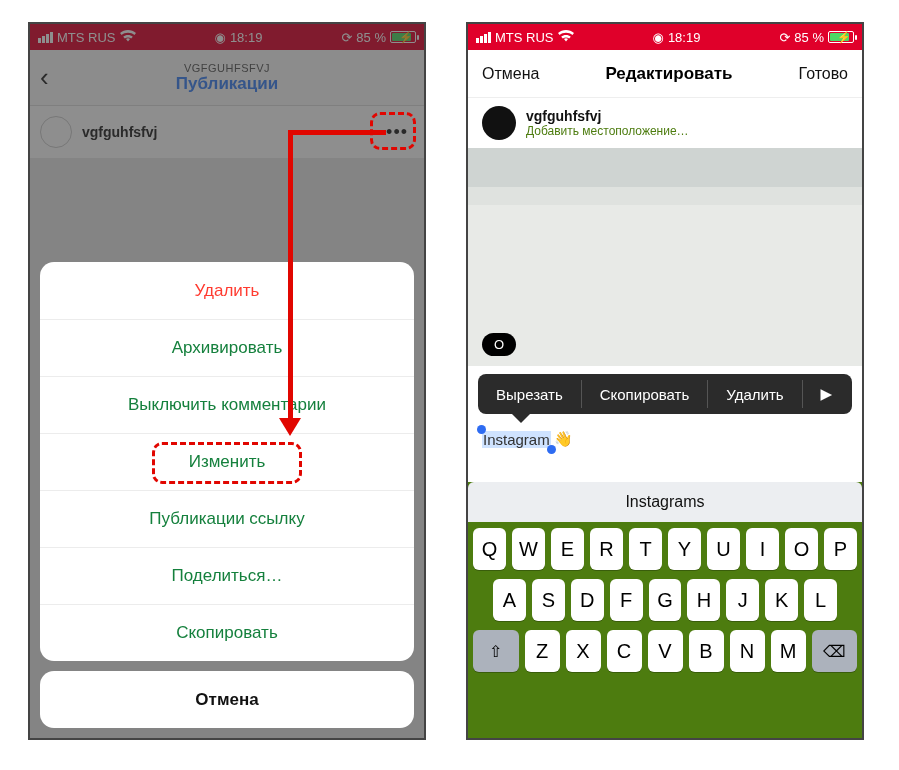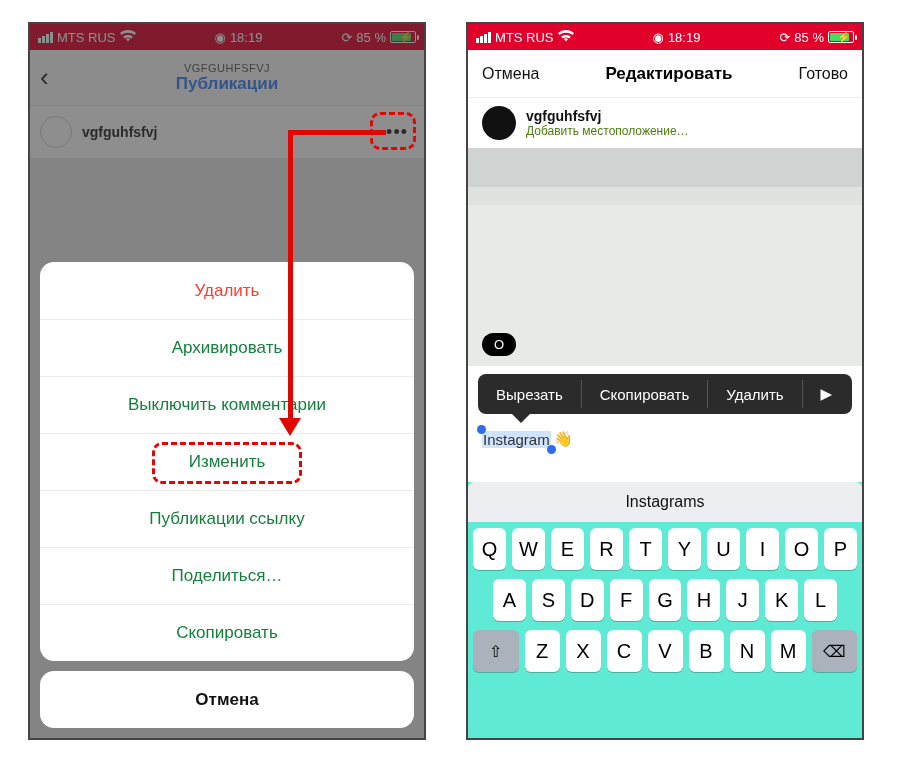--- a/index.html
+++ b/index.html
@@ -135,21 +135,21 @@
   .sel {
     background:#cfe3ff; color:#333; padding:0 1px; position:relative;
   }
   .sel .handle { position:absolute; width:9px;height:9px;border-radius:50%;background:#2e6cf2;}
   .sel .h1{ left:-5px; top:-6px;} .sel .h2{ right:-5px; bottom:-6px;}
   .emoji { margin-left:4px; }
 
   
   .kbd {
     position:absolute; left:0; right:0; bottom:0; height:256px;
-    background:#5eead4; padding:6px 5px 4px;
+    background:#4d7c0f; padding:6px 5px 4px;
   }
   .suggest {
     height:40px; background:#eceef1; border-radius:6px 6px 0 0; margin:-6px -5px 6px;
     display:flex; align-items:center; justify-content:center; font-size:16px; color:#111;
   }
   .krow { display:flex; justify-content:center; gap:6px; margin-bottom:9px;}
   .key {
     background:#fff; border-radius:6px; height:42px; flex:1;
     display:flex; align-items:center; justify-content:center;
     font-size:20px; box-shadow:0 1px 0 rgba(0,0,0,.25);

